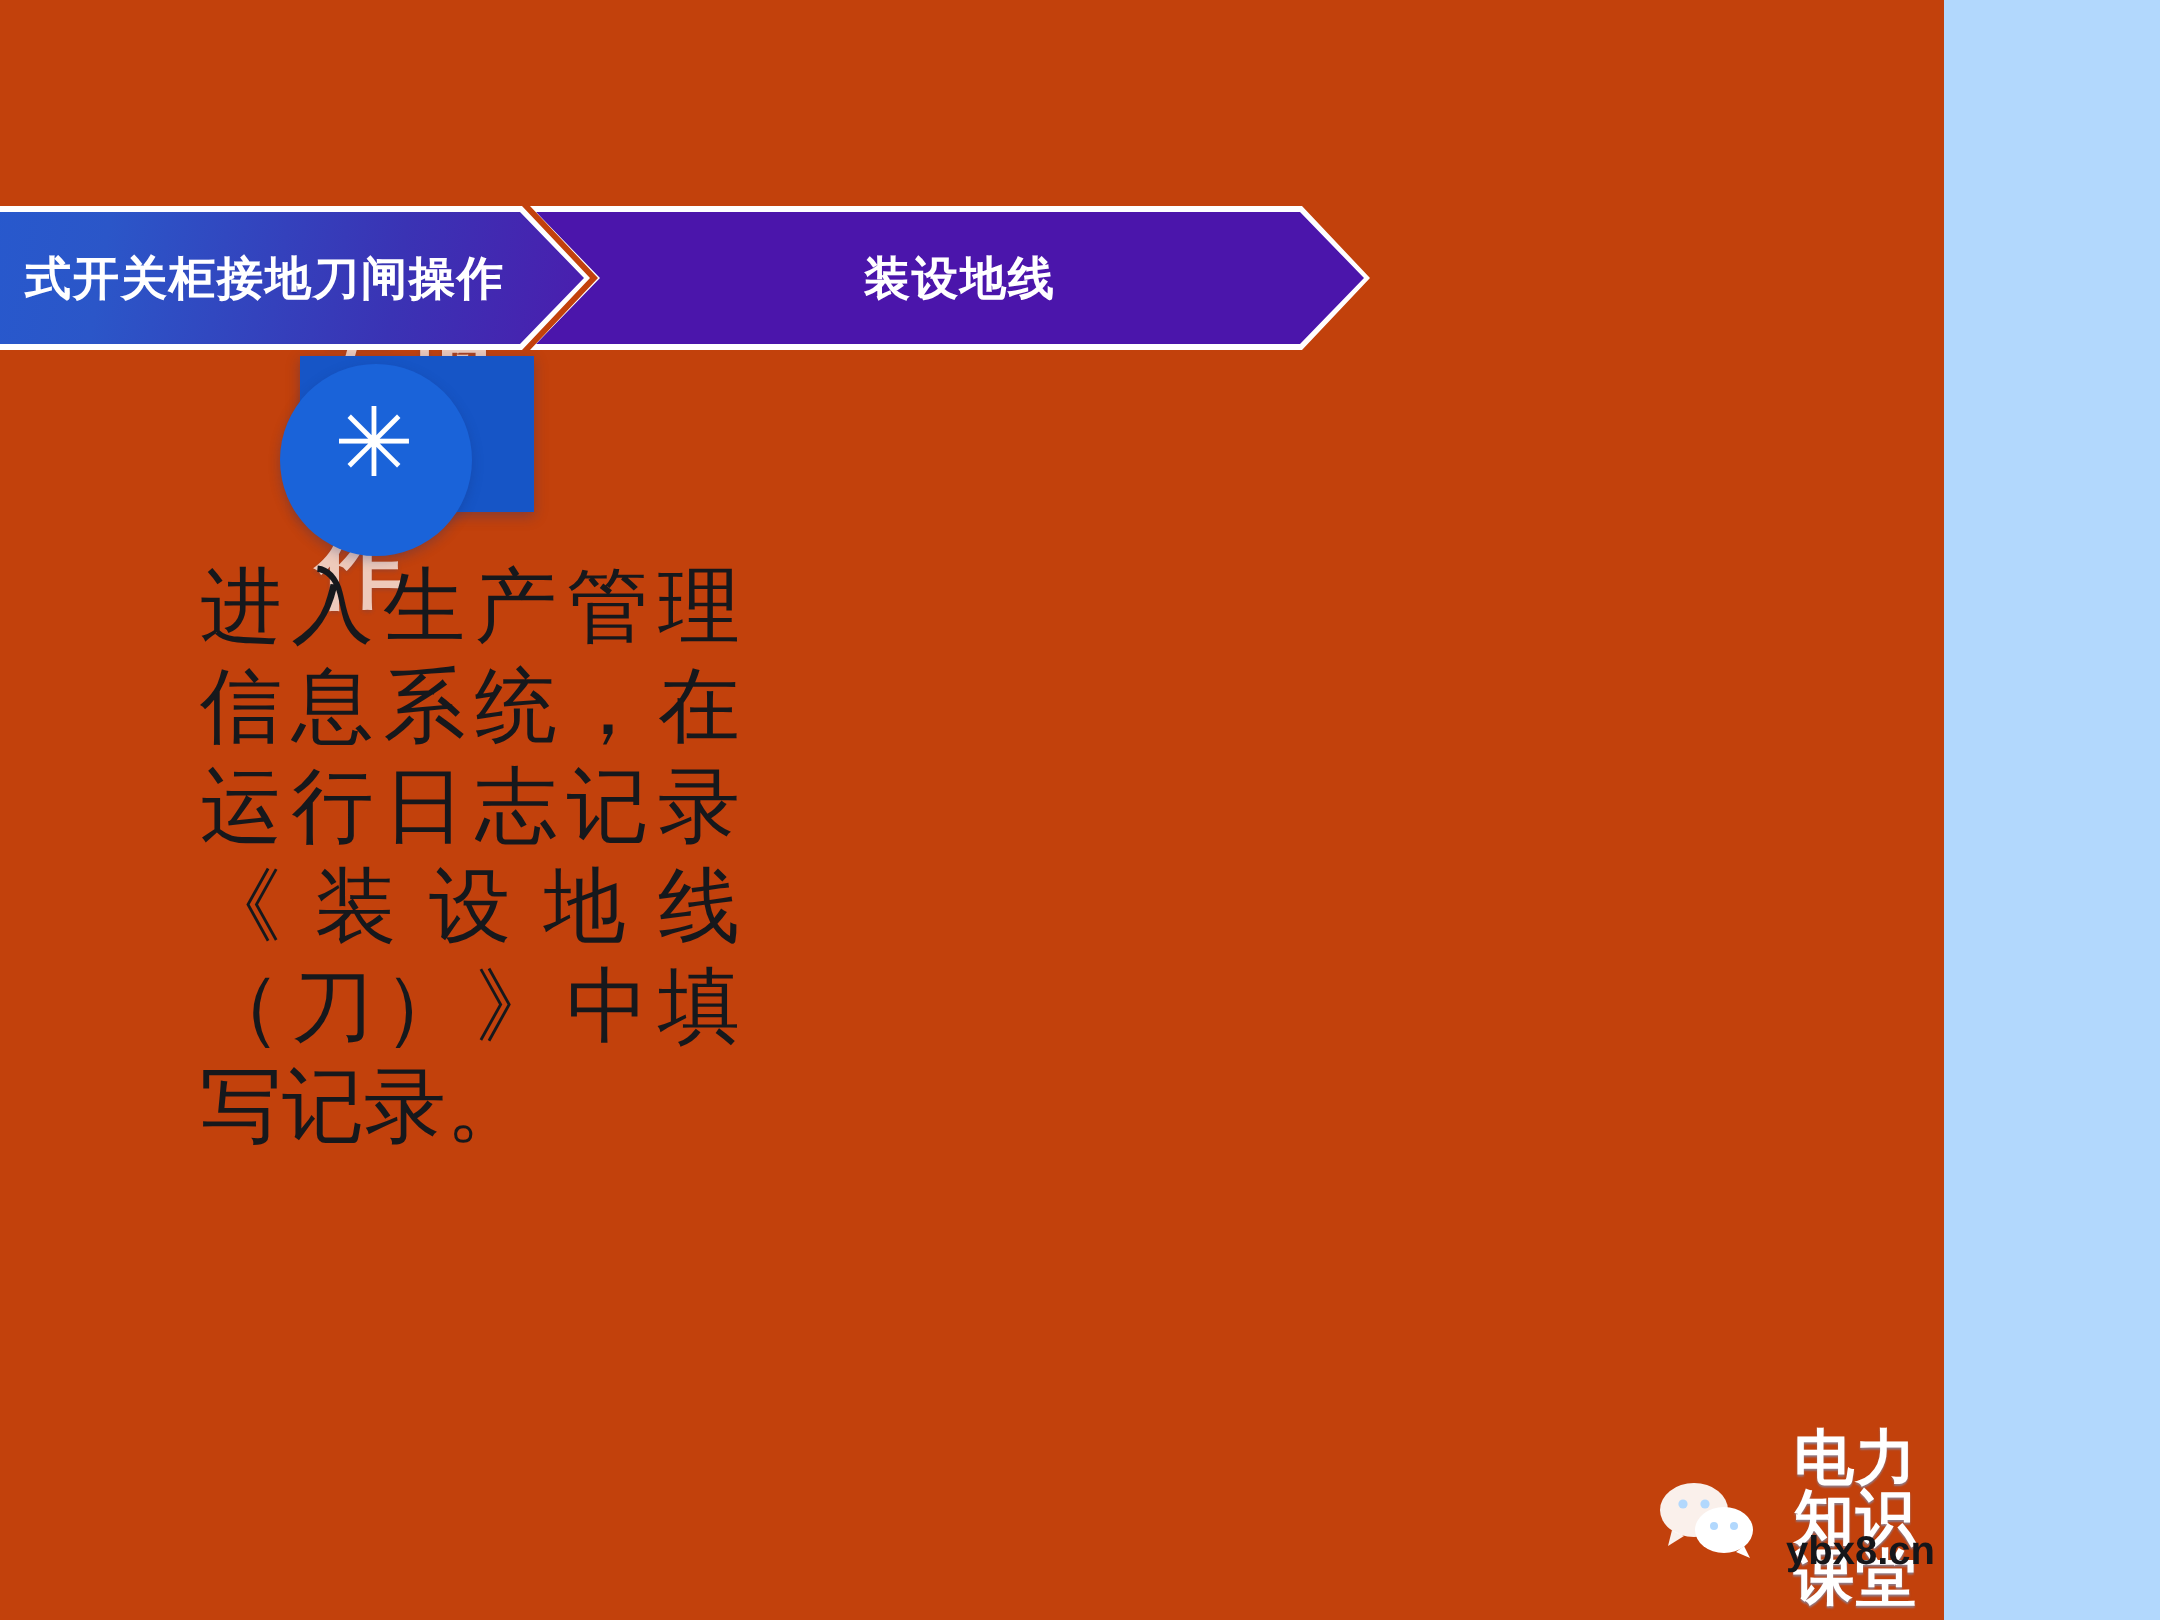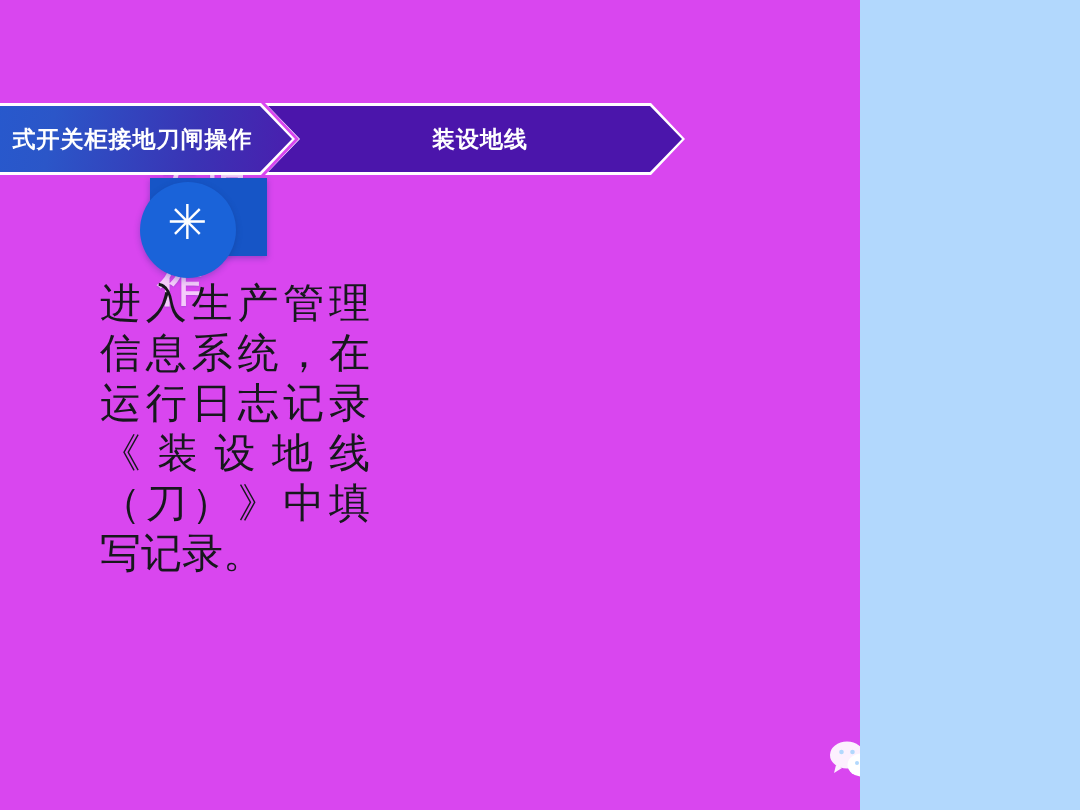--- a/index.html
+++ b/index.html
@@ -12,23 +12,23 @@
     height: 810px;
     background: #b2d8fd;
     font-family: "Liberation Sans", "DejaVu Sans", sans-serif;
     overflow: hidden;
     position: relative;
   }
 
   #slide {
     position: absolute;
     left: 0; top: 0;
-    width: 860px;
+    width: 972px;
     height: 810px;
-    background: #d946ef;
+    background: #c2410c;
     overflow: hidden;
   }
 
   
   .banner {
     position: absolute;
     left: -150px;
     top: 103px;
     height: 72px;
     display: flex;

